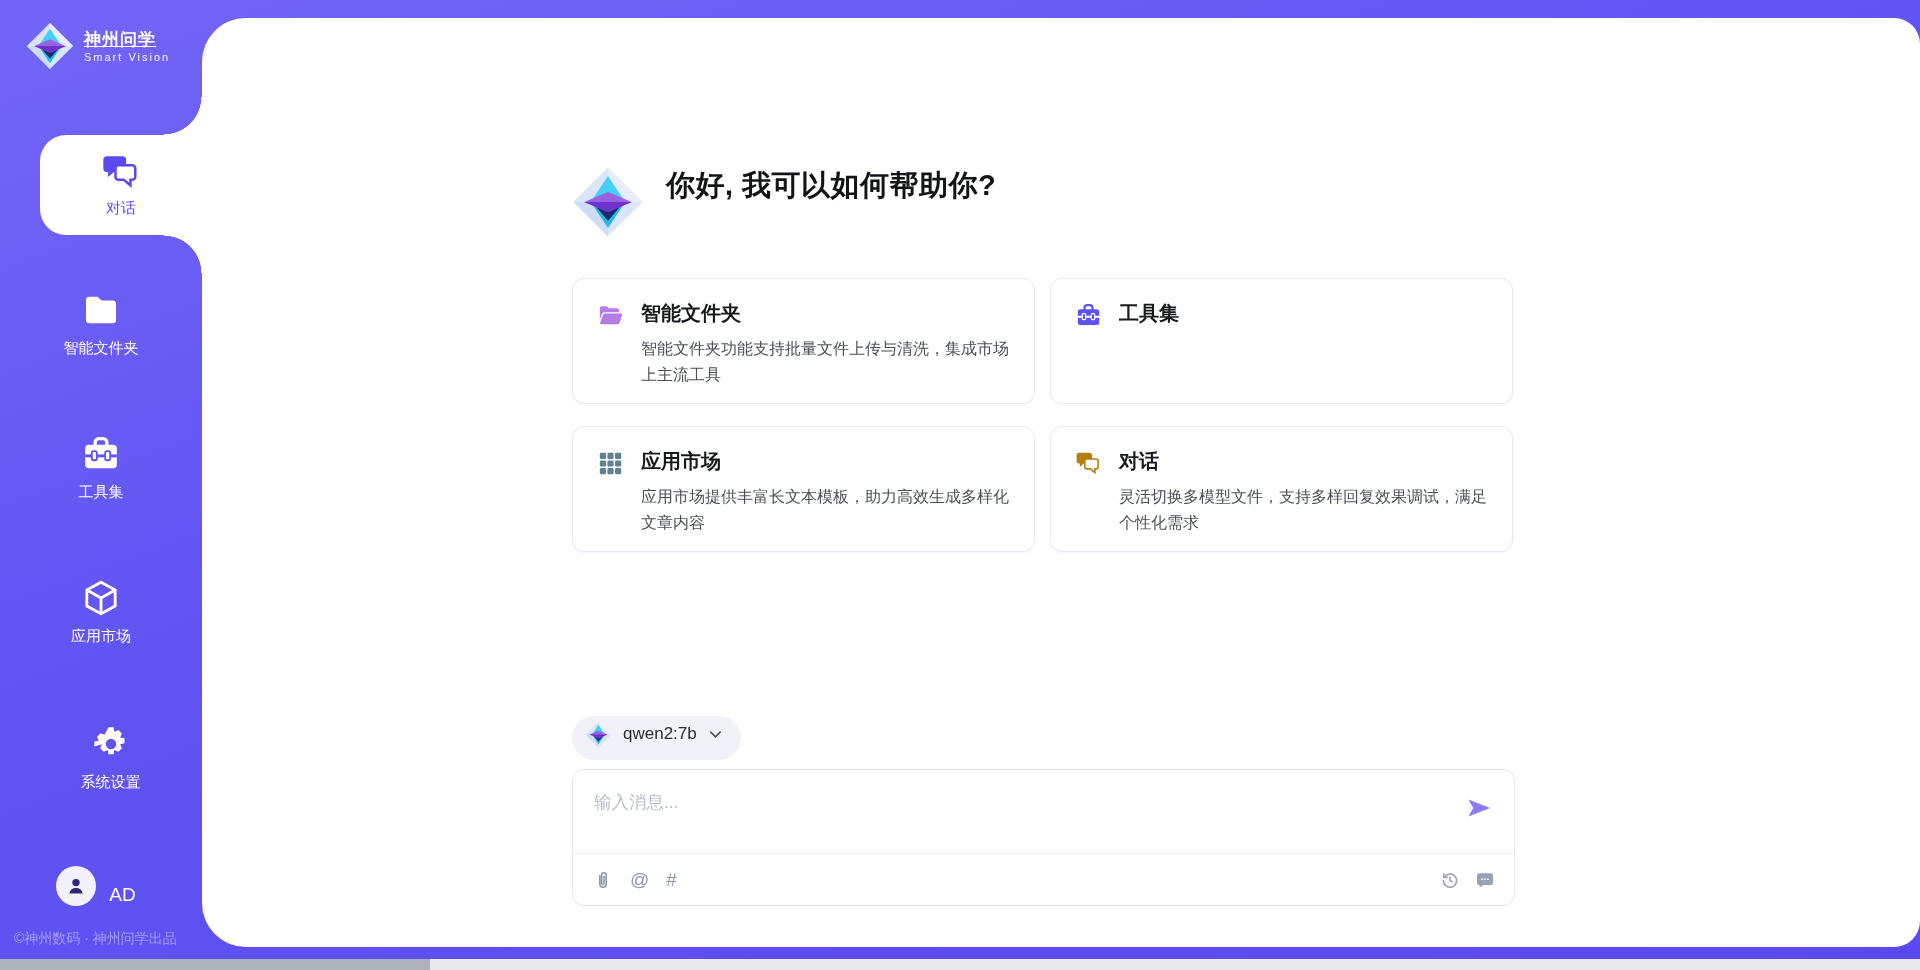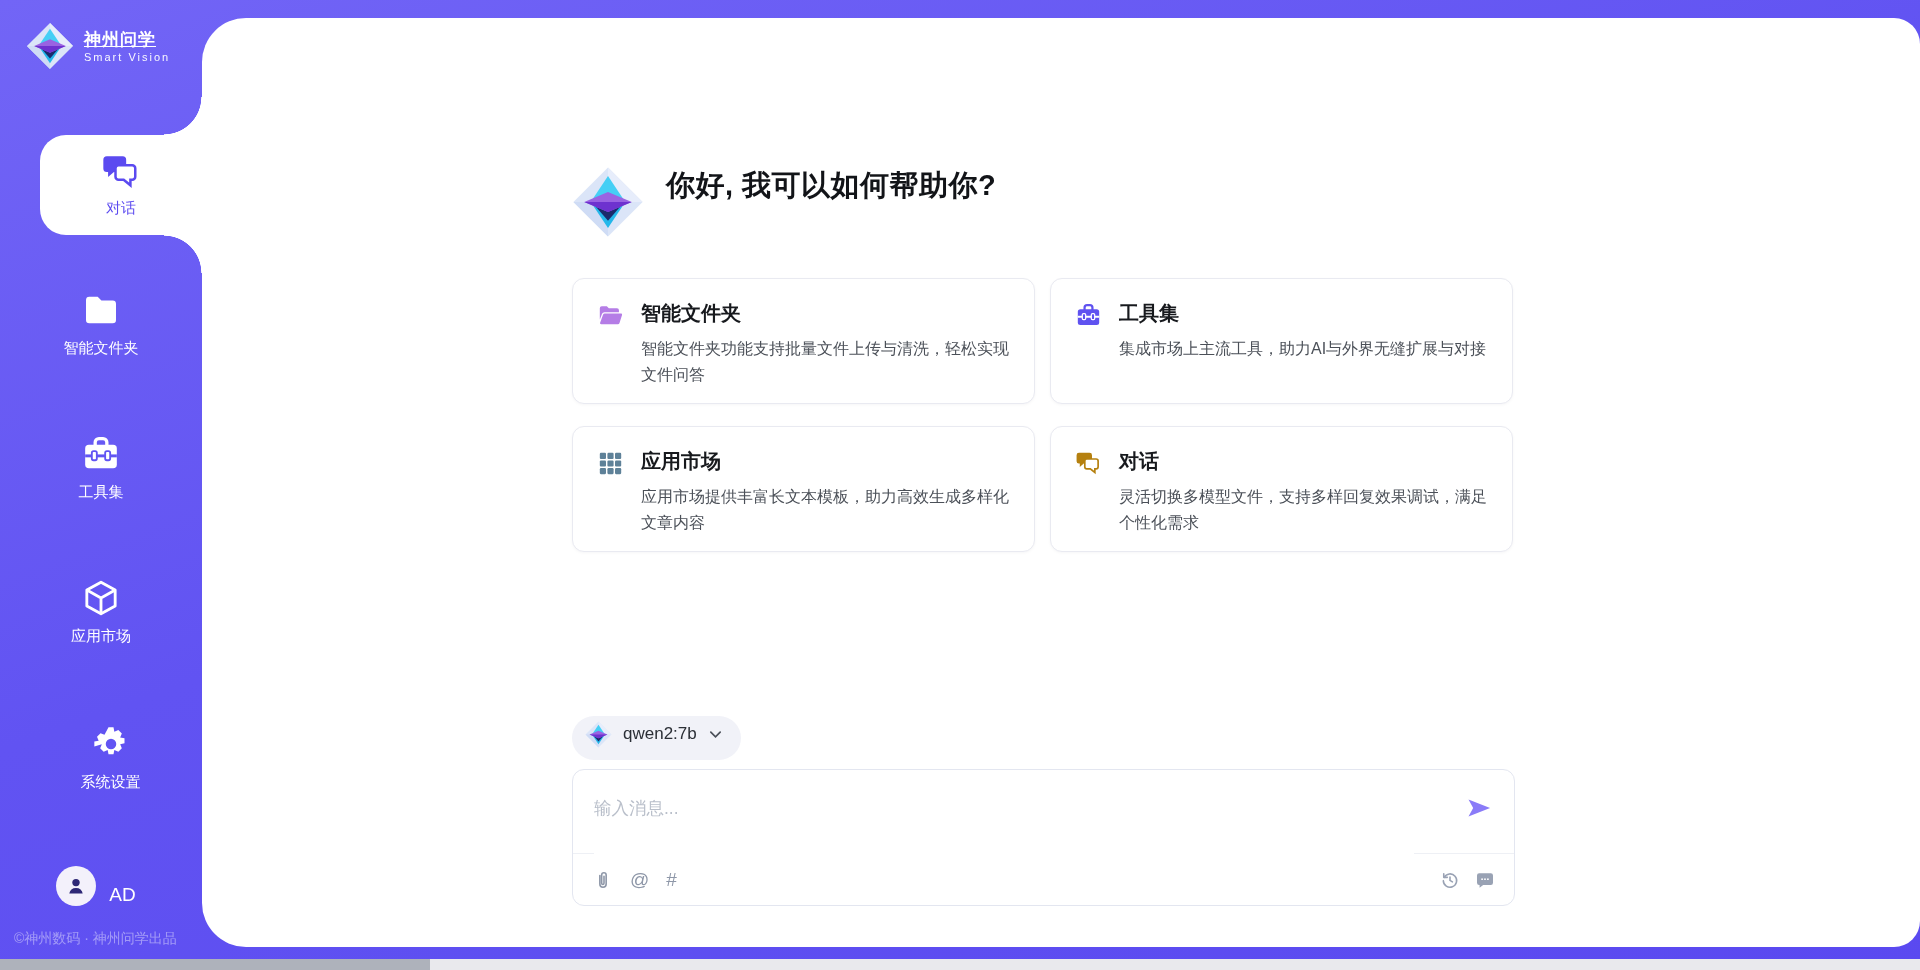--- a/index.html
+++ b/index.html
@@ -66,21 +66,21 @@
 
   .model-pill { margin-top:164px; display:inline-flex; align-items:center; gap:11px; height:44px;
                 padding:0 18px 8px 13px; background:#f1f2f8; border-radius:22px; cursor:pointer; }
   .model-pill .diamond { width:27px; height:27px; }
   .model-name { font-size:17px; color:#2b2f36; }
   .chev { width:15px; height:15px; color:#4a4f58; }
 
   .composer { margin-top:9px; width:943px; height:137px; border:1.5px solid #e3e6f0;
               border-radius:12px; background:#fff; position:relative; }
   .composer-top { height:84px; border-bottom:1px solid #eef0f5; position:relative; }
-  .composer-input { width:820px; height:60px; margin:26px 0 0 21px; border:0; outline:none; resize:none;
+  .composer-input { width:820px; height:60px; margin:20px 0 0 21px; border:0; outline:none; resize:none;
               font-family:"Liberation Sans","DejaVu Sans",sans-serif; font-size:17.5px; color:#333; }
   .composer-input::placeholder { color:#b9bfca; }
   .send-btn { position:absolute; right:21px; top:24px; width:28px; height:28px; color:#8a7bf8; cursor:pointer; }
   .composer-bar { height:51px; display:flex; align-items:center; padding:0 19px 0 20px; color:#8e97a8; }
   .bar-left { display:flex; align-items:center; gap:17px; }
   .bar-right { margin-left:auto; display:flex; align-items:center; gap:15px; color:#99a2b4; }
   .bar-ic { width:20px; height:20px; cursor:pointer; display:block; }
   .bar-glyph { font-size:19px; line-height:20px; cursor:pointer; }
 
   
@@ -215,31 +215,30 @@
       </div>
 
       <div class="cards">
 
         <div class="card">
           <svg class="card-ic ic-folderopen" viewBox="0 0 48 48">
               <use href="#def-folderopen"></use>
             </svg>
           <div class="card-body">
             <div class="card-title">智能文件夹</div>
-            <div class="card-desc">智能文件夹功能支持批量文件上传与清洗，轻松实现文件问答</div>
+            <div class="card-desc">智能文件夹功能支持批量文件上传与清洗，集成市场上主流工具</div>
           </div>
         </div>
 
         <div class="card">
           <svg class="card-ic ic-toolbox2" viewBox="0 0 48 48">
               <use href="#def-toolbox"></use>
             </svg>
           <div class="card-body">
             <div class="card-title">工具集</div>
-            <div class="card-desc">集成市场上主流工具，助力AI与外界无缝扩展与对接</div>
           </div>
         </div>
 
         <div class="card">
           <svg class="card-ic ic-grid" viewBox="0 0 48 48">
               <use href="#def-grid"></use>
             </svg>
           <div class="card-body">
             <div class="card-title">应用市场</div>
             <div class="card-desc">应用市场提供丰富长文本模板，助力高效生成多样化文章内容</div>

